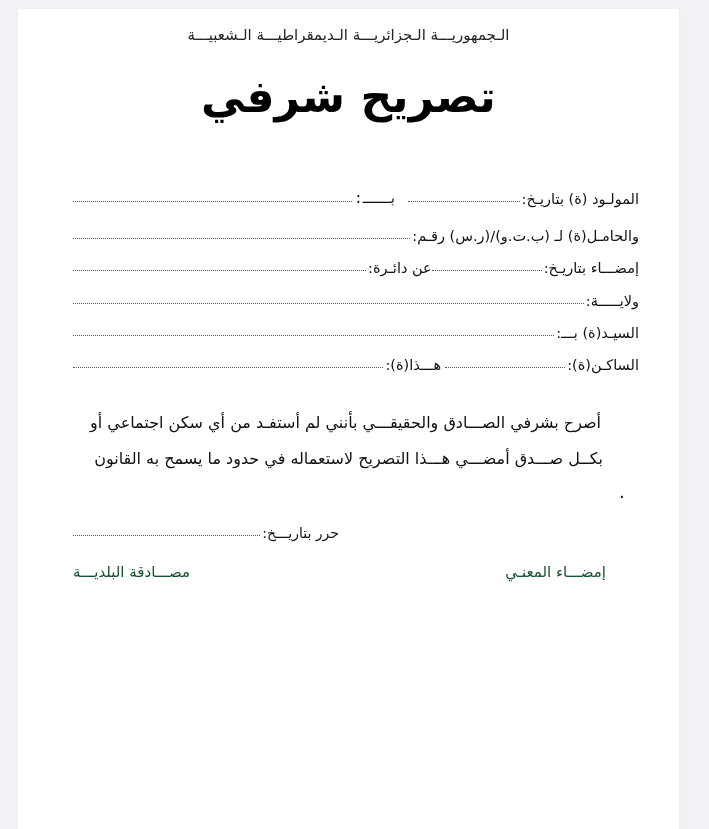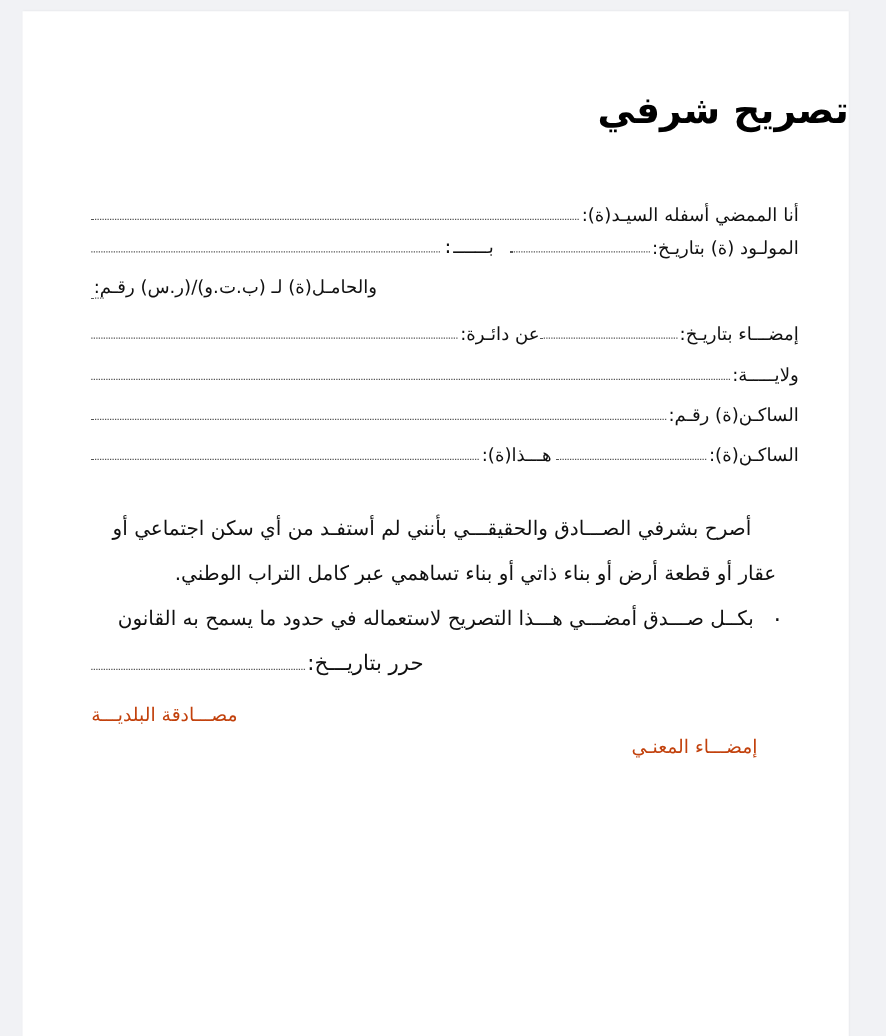--- a/index.html
+++ b/index.html
@@ -14,69 +14,64 @@
       background: #ffffff;
       box-shadow: 0 0 2px rgba(0,0,0,0.06);
     }
     .abs { position: absolute; white-space: nowrap; color: #111; }
     .rtl { direction: rtl; }
     .header {
       top: 17px; left: 0; width: 661px; text-align: center;
       font-size: 15px; letter-spacing: 0.2px; color: #222;
     }
     .title {
-      top: 62px; left: 0; width: 661px; text-align: right;
-      font-size: 30px; font-weight: bold; color: #000;
+      top: 62px; left: 0; width: 661px; text-align: center;
+      font-size: 44px; font-weight: bold; color: #000;
     }
     .field-row {
       position: absolute; left: 55px; right: 40px; height: 22px;
       display: flex; flex-direction: row-reverse; align-items: flex-end;
       direction: rtl; font-size: 14.5px; color: #111;
     }
     .lbl { white-space: nowrap; padding-left: 2px; }
     .dots {
       flex: 1; border-bottom: 1.6px dotted #555; margin-bottom: 5px; min-width: 10px;
     }
     .dots.fixed { flex: none; }
     .row-inner { display: flex; flex-direction: row; align-items: flex-end; width: 100%; }
     .para {
       position: absolute; right: 42px; left: 50px; direction: rtl;
       font-size: 16px; line-height: 20px; color: #111; text-align: right;
     }
     .para p { margin: 16px; white-space: nowrap; }
     .para .l1 { padding-right: 20px; }
     .para .l3 { padding-right: 18px; }
     .dot-end { position: absolute; font-size: 18px; color: #111; }
-    .sig { font-size: 15px; color: #c2410c; }
+    .sig { font-size: 15px; color: #14532d; }
   </style>
 </head>
 <body>
 
 <div class="page">
 
+  <div class="abs header rtl">الـجمهوريـــة الـجزائريـــة الـديمقراطيـــة الـشعبيـــة</div>
   <div class="abs title rtl">تصريح شرفي</div>
 
-  <div class="field-row" style="top:150px;">
-    <div class="row-inner" style="direction:rtl;">
-      <span class="lbl">أنا الممضي أسفله السيـد(ة):</span>
-      <span class="dots"></span>
-    </div>
-  </div>
 
   <div class="field-row" style="top:176px;">
     <div class="row-inner" style="direction:rtl;">
       <span class="lbl">المولـود (ة) بتاريـخ:</span>
       <span class="dots fixed" style="width:112px;"></span>
       <span class="lbl" style="padding-right:10px;font-family:Liberation Mono, monospace;">بـــ:</span>
       <span class="dots"></span>
     </div>
   </div>
 
   <div class="field-row" style="top:213px;">
-    <div class="row-inner" style="direction:rtl;flex-direction:column;">
+    <div class="row-inner" style="direction:rtl;">
       <span class="lbl">والحامـل(ة) لـ (ب.ت.و)/(ر.س) رقـم:</span>
       <span class="dots"></span>
     </div>
   </div>
 
   <div class="field-row" style="top:245px;">
     <div class="row-inner" style="direction:rtl;">
       <span class="lbl">إمضـــاء بتاريـخ:</span>
       <span class="dots fixed" style="width:110px;"></span>
       <span class="lbl">عن دائـرة:</span>
@@ -86,44 +81,43 @@
 
   <div class="field-row" style="top:278px;">
     <div class="row-inner" style="direction:rtl;">
       <span class="lbl">ولايـــــة:</span>
       <span class="dots"></span>
     </div>
   </div>
 
   <div class="field-row" style="top:310px;">
     <div class="row-inner" style="direction:rtl;">
-      <span class="lbl">الساكـن(ة) رقـم:</span>
+      <span class="lbl">السيـد(ة) بـــ:</span>
       <span class="dots"></span>
     </div>
   </div>
 
   <div class="field-row" style="top:342px;">
     <div class="row-inner" style="direction:rtl;">
       <span class="lbl">الساكـن(ة):</span>
       <span class="dots fixed" style="width:120px;"></span>
       <span class="lbl" style="padding-right:4px;">هـــذا(ة):</span>
       <span class="dots"></span>
     </div>
   </div>
 
   <div class="para" style="top:388px;">
     <p class="l1">أصرح بشرفي الصـــادق والحقيقـــي بأنني لم أستفـد من أي سكن اجتماعي أو</p>
-    <p class="l2">عقار أو قطعة أرض أو بناء ذاتي أو بناء تساهمي عبر كامل التراب الوطني.</p>
     <p class="l3">بكــل صـــدق أمضـــي هـــذا التصريح لاستعماله في حدود ما يسمح به القانون</p>
   </div>
   <div class="dot-end" style="top:472px; left:601px;">.</div>
 
   <div class="field-row" style="top:510px; left:55px; right:340px;">
     <div class="row-inner" style="direction:rtl;">
-      <span class="lbl" style="font-size:17px;">حرر بتاريـــخ:</span>
+      <span class="lbl" style="font-size:14px;">حرر بتاريـــخ:</span>
       <span class="dots"></span>
     </div>
   </div>
 
-  <div class="abs sig rtl" style="top:579px; right:73px;text-align:right;">إمضـــاء المعنـي</div>
+  <div class="abs sig rtl" style="top:554px; right:73px;text-align:right;">إمضـــاء المعنـي</div>
   <div class="abs sig rtl" style="top:554px; left:55px;">مصـــادقة البلديـــة</div>
 
 </div>
 
 </body></html>

